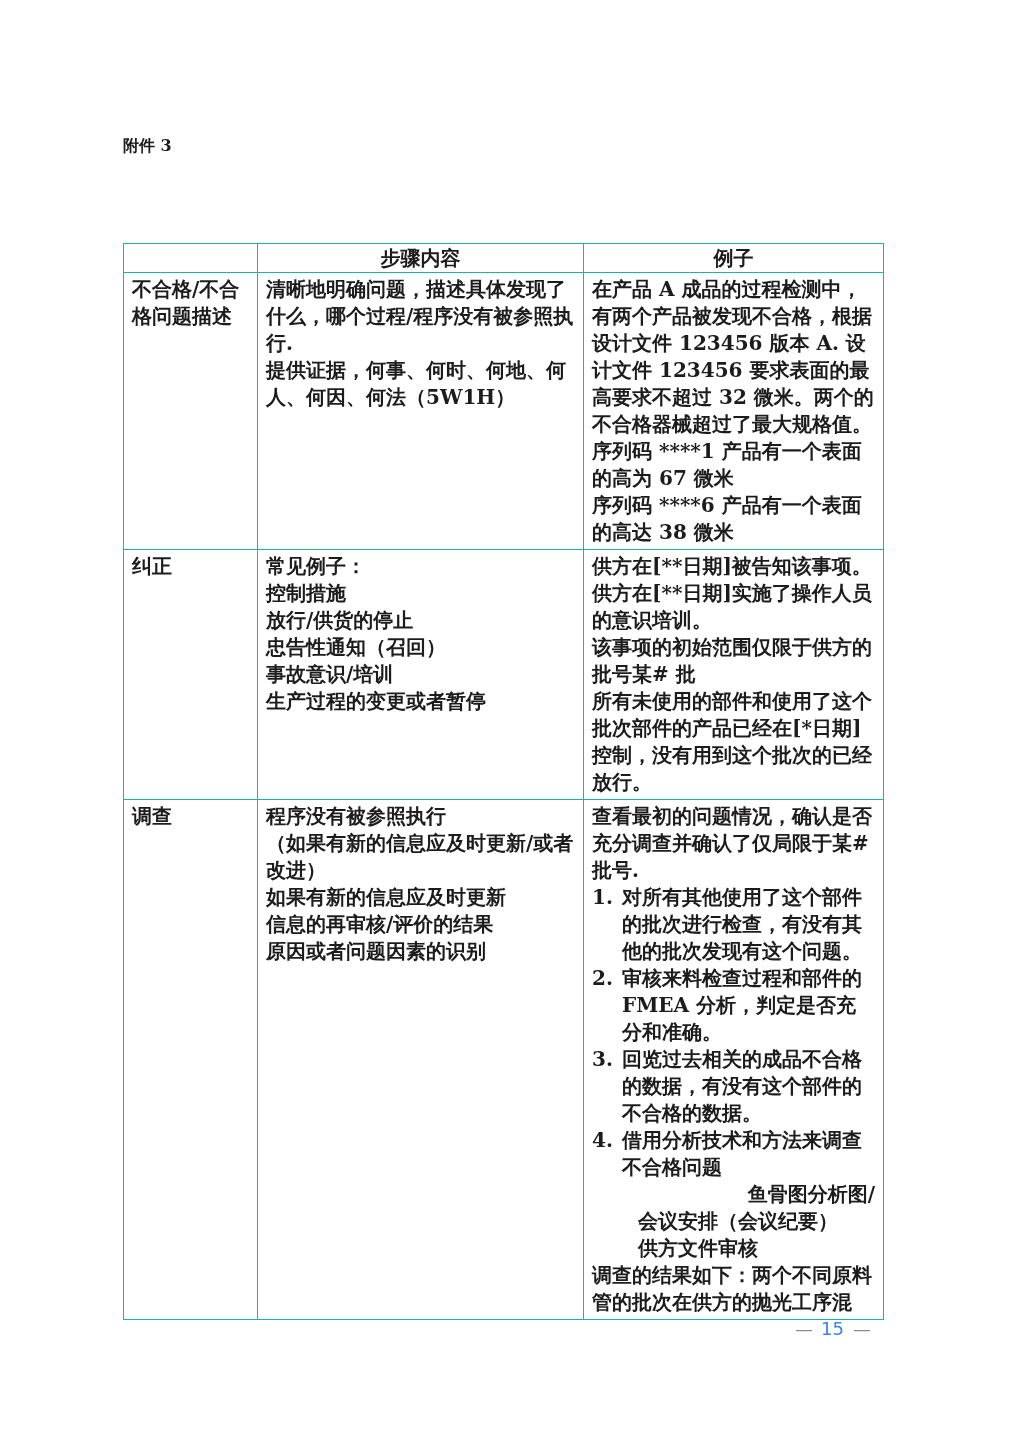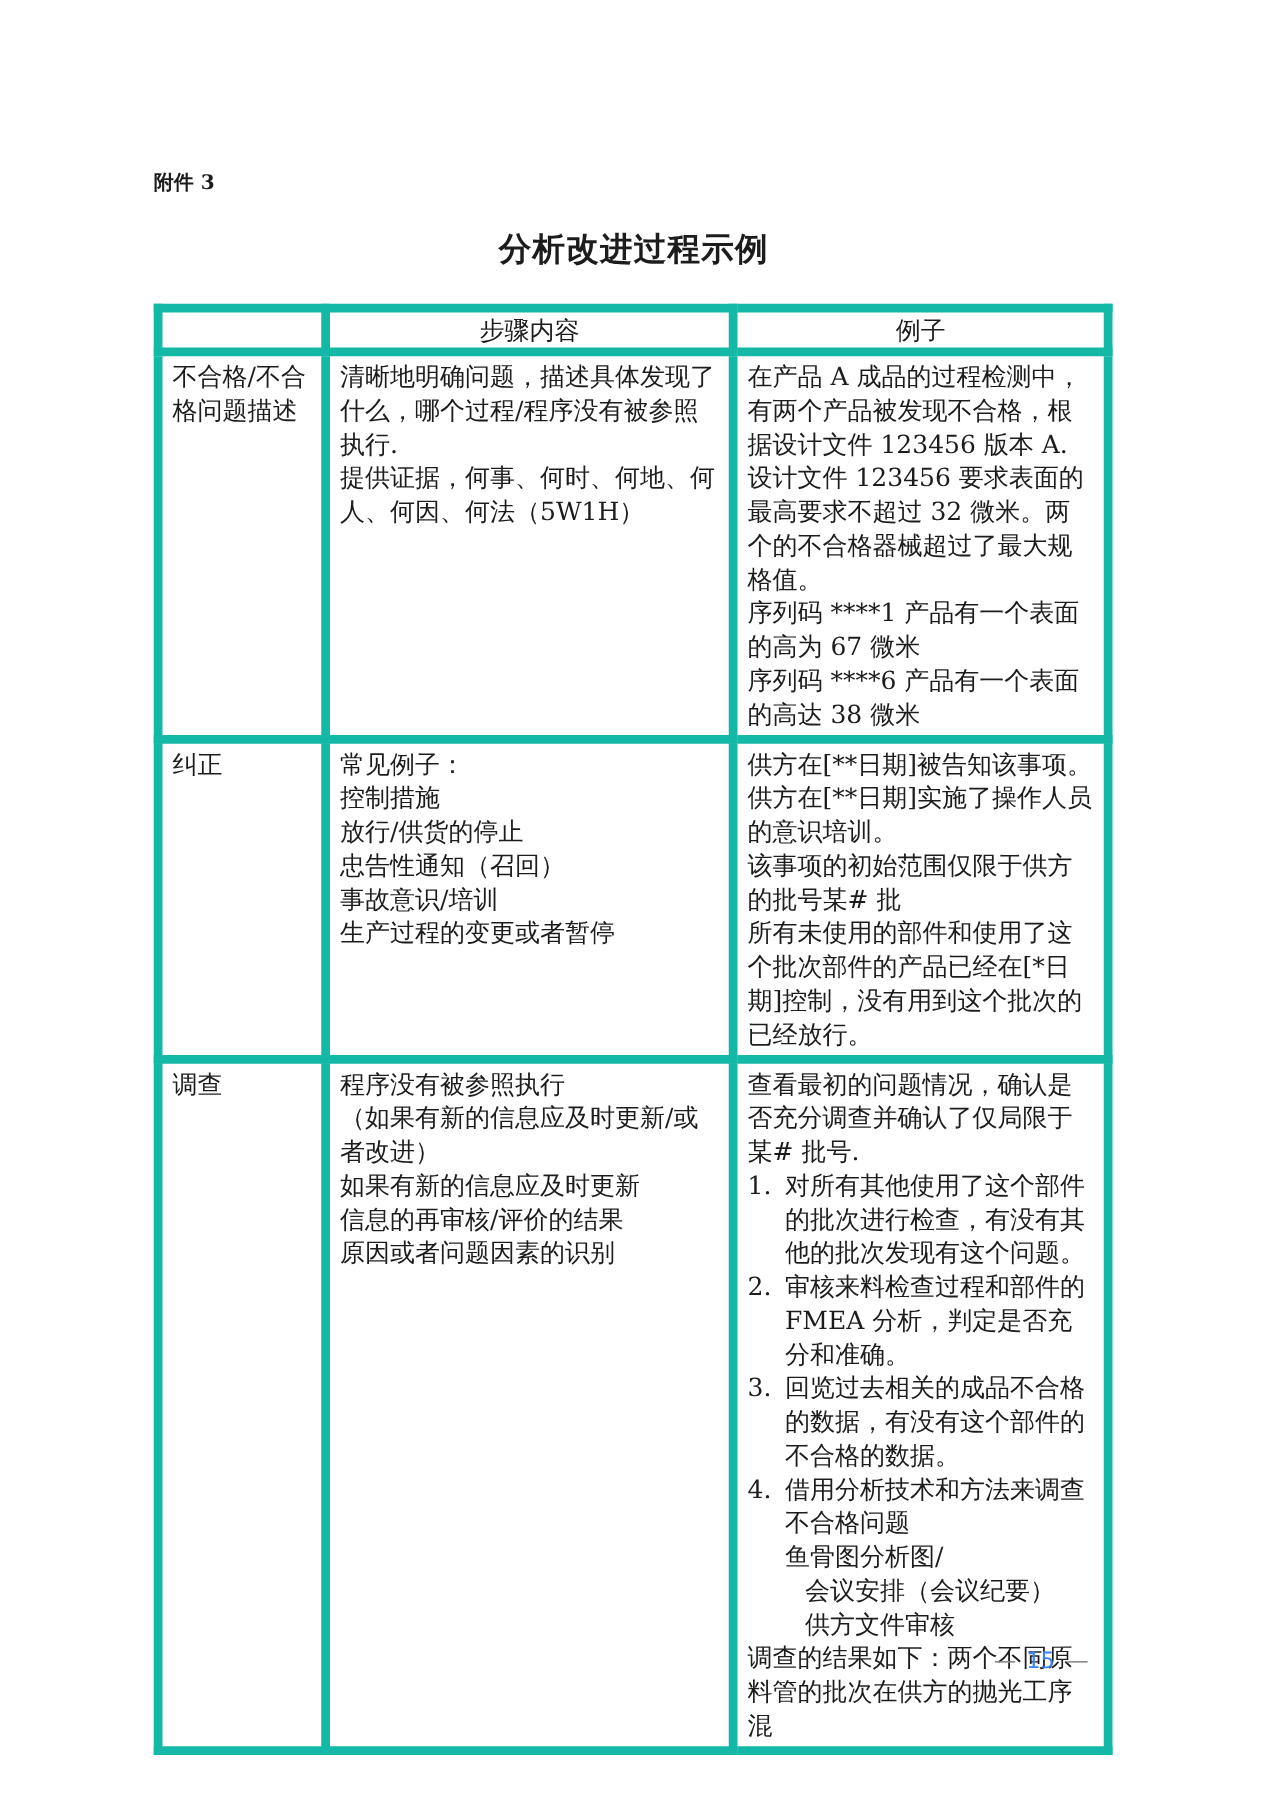--- a/index.html
+++ b/index.html
@@ -19,55 +19,54 @@
     text-align:center;font-size:26px;font-weight:bold;letter-spacing:1px;
   }
   table.process{
     position:absolute;left:123px;top:243px;width:760px;
     border-collapse:collapse;table-layout:fixed;
   }
   table.process col.c1{width:134px;}
   table.process col.c2{width:326px;}
   table.process col.c3{width:300px;}
   table.process th, table.process td{
-    border:7px solid #14b8a6;
+    border:1px solid #14b8a6;
     vertical-align:top;
-    font-size:20px;line-height:27px;font-weight:normal;
+    font-size:20px;line-height:27px;font-weight:bold;
     padding:3px 8px;
     overflow:hidden;
   }
   table.process th{
     text-align:center;height:24px;line-height:24px;padding:2px 0;
   }
   tr.r1{height:272px;}
   tr.r2{height:242px;margin-top:13px;}
   tr.r3{height:502px;}
   p.para{margin:0;}
   .oli{display:flex;margin:0;}
   .oli .num{flex:0 0 30px;}
   .oli .txt{flex:1 1 auto;}
-  p.sub1{margin:0 0 0 30px;}
+  p.sub1{margin:0 0 0 30px;text-align:right;}
   p.sub2{margin:0 0 0 46px;}
   .footer{
     position:absolute;left:795px;top:1318px;
     display:flex;align-items:center;gap:9px;
     font-size:18px;
     font-family:"DejaVu Sans","Liberation Sans",sans-serif;
   }
   .footer .dash{color:#8a8a8a;letter-spacing:-1px;}
   .footer .num{color:#3b82f6;}
 </style>
 </head>
 <body>
 
 <div class="page">
 
   <div class="attachment">附件 3</div>
 
-  <h1 class="doc-title">分析改进过程示例</h1>
 
   <table class="process">
     <colgroup>
         <col class="c1">
         <col class="c2">
         <col class="c3">
       </colgroup>
     <thead>
       <tr>
         <th></th>

